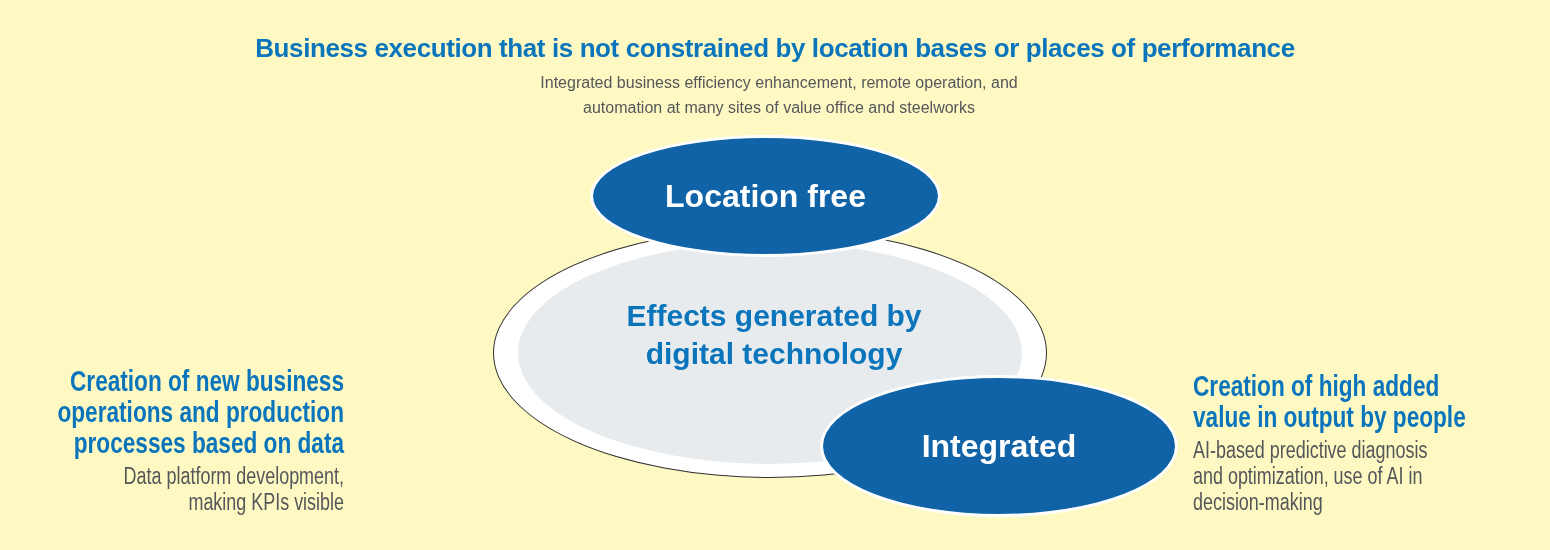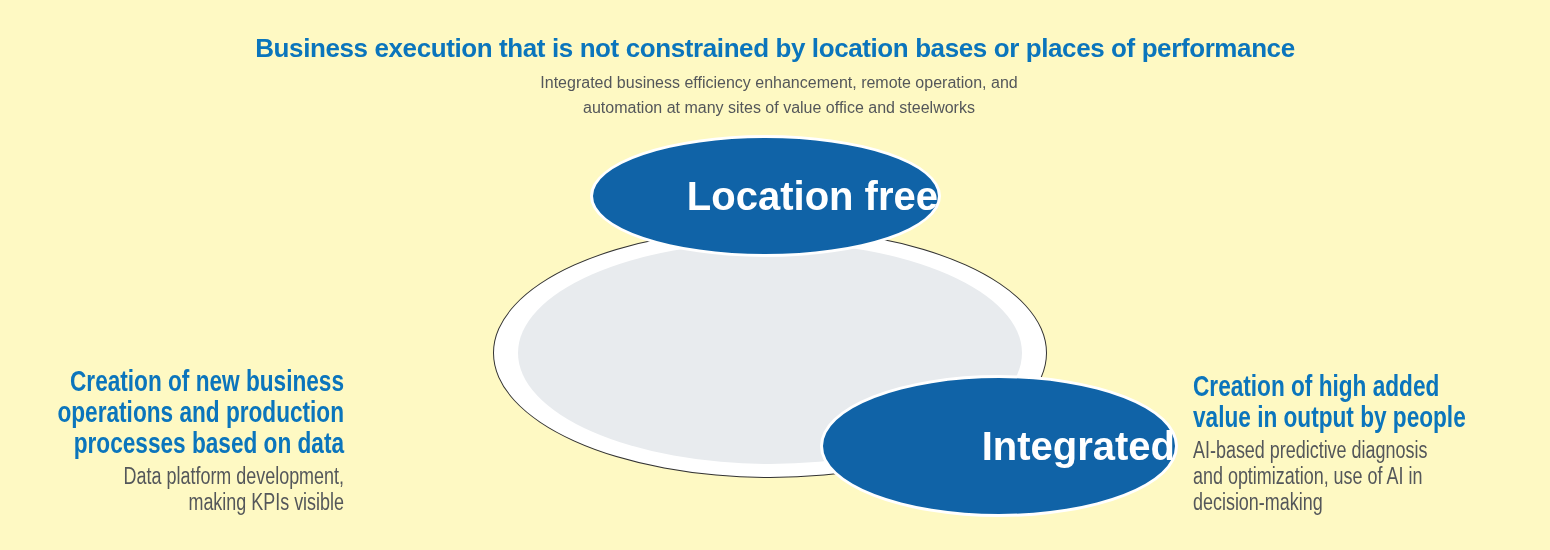--- a/index.html
+++ b/index.html
@@ -61,23 +61,23 @@
   }
   
   .bubble {
     position: absolute;
     border-radius: 50%;
     background: var(--bubble-blue);
     border: 3px solid #ffffff;
     box-sizing: border-box;
     display: flex;
     align-items: center;
-    justify-content: flex-end;
+    justify-content: center;
     color: var(--bubble-text);
-    font-size: 40px;
+    font-size: 32px;
     font-weight: bold;
     white-space: nowrap;
   }
   .bubble-top   { left: 590px; top: 135px; width: 351px; height: 122px; }
   .bubble-left  { left: 360px; top: 379px; width: 356px; height: 138px; }
   .bubble-right { left: 820px; top: 375px; width: 358px; height: 142px; }
   
   .note { position: absolute; }
   .note-left {
     top: 366px;
@@ -116,20 +116,24 @@
   <div class="top-heading">Business execution that is not constrained by location bases or places of performance</div>
 
   <div class="top-sub">
     <div>Integrated business efficiency enhancement, remote operation, and</div>
     <div>automation at many sites of value office and steelworks</div>
   </div>
 
   <div class="ring-ellipse"></div>
   <div class="effects-ellipse"></div>
 
+  <div class="effects-label">
+    <div>Effects generated by</div>
+    <div>digital technology</div>
+  </div>
 
   <div class="bubble bubble-top">
     <span>Location free</span>
   </div>
 
 
   <div class="bubble bubble-right">
     <span>Integrated</span>
   </div>
 

